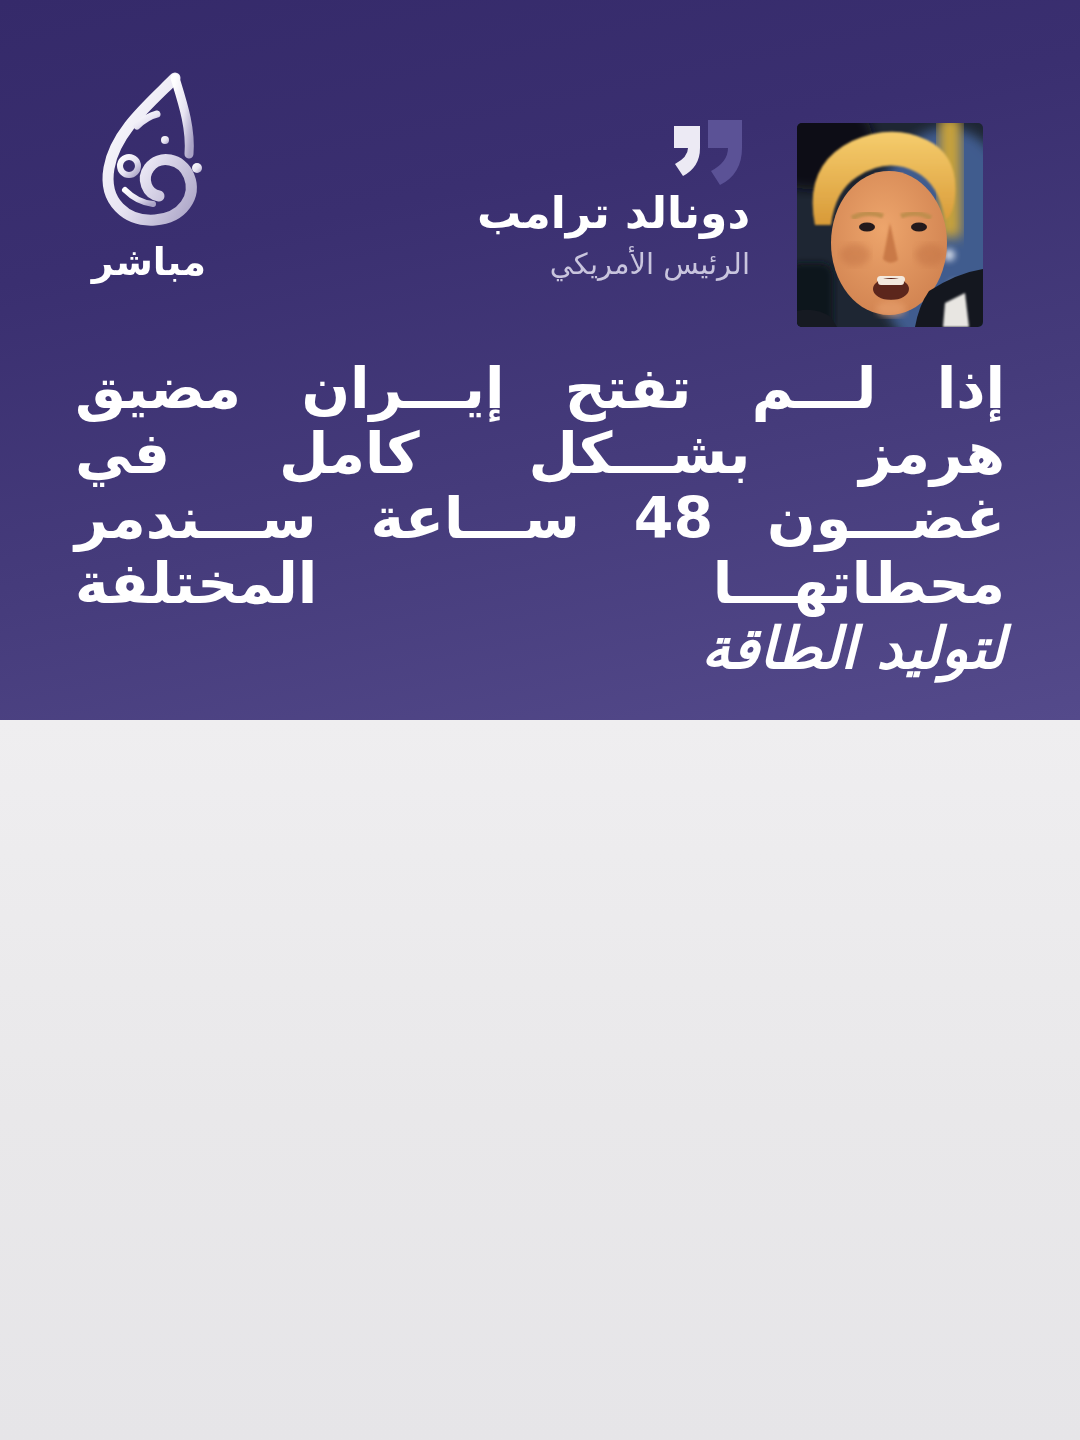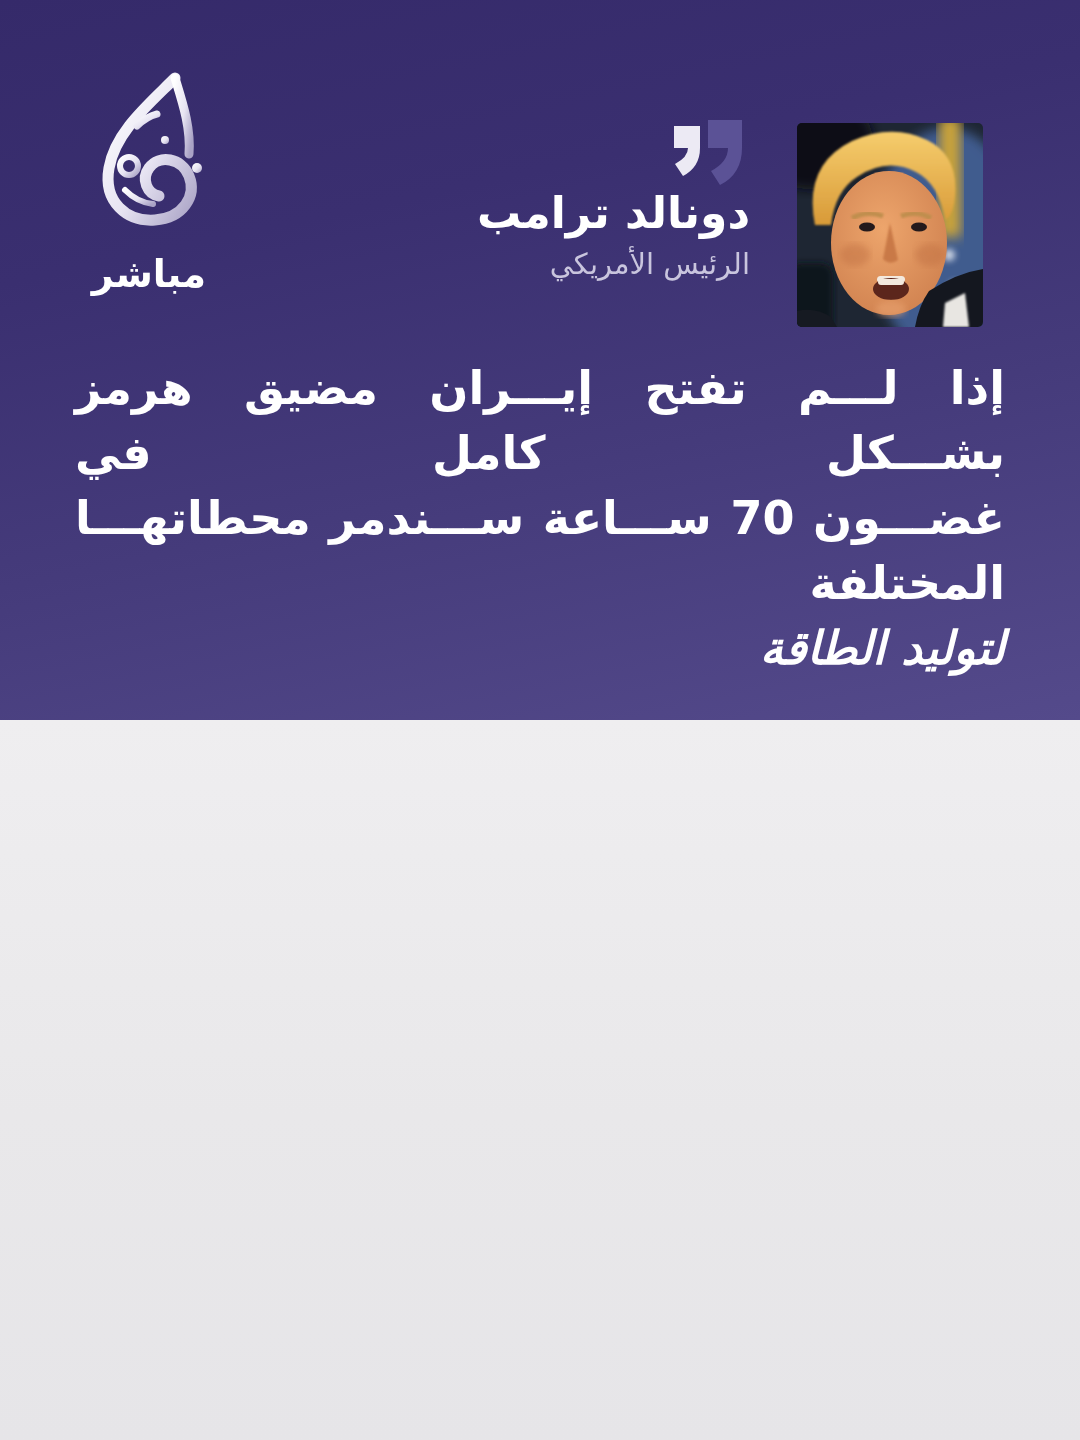--- a/index.html
+++ b/index.html
@@ -6,33 +6,33 @@
   body{width:1080px;height:1440px;position:relative;overflow:hidden;
        font-family:"DejaVu Sans",sans-serif;}
   .abs{position:absolute;}
   
   #top-section{position:absolute;left:0;top:0;width:1080px;height:720px;
       background:linear-gradient(168deg,#352a6a 0%,#3a2f70 30%,#453b7b 62%,#544a8b 100%);}
   #bottom-section{position:absolute;left:0;top:720px;width:1080px;height:720px;
       background:linear-gradient(180deg,#efeef0 0%,#e9e8ea 55%,#e6e5e8 100%);}
   
   #logo{left:75px;top:70px;width:148px;text-align:center;}
-  #logo-wordmark{margin-top:20px;font-size:38px;font-weight:bold;color:#ffffff;direction:rtl;}
+  #logo-wordmark{margin-top:8px;font-size:38px;font-weight:bold;color:#ffffff;direction:rtl;}
   
   .speaker-name{direction:rtl;white-space:nowrap;font-weight:bold;font-size:44px;line-height:1.15;}
   .speaker-title{direction:rtl;white-space:nowrap;font-size:29px;line-height:1.2;}
   #name-1{right:330px;top:188px;color:#ffffff;}
   #title-1{right:330px;top:247px;color:#c9c5de;}
   .photo{overflow:hidden;border-radius:5px;}
   #photo-1{left:797px;top:123px;width:186px;height:204px;}
   #quote-icon-1{left:672px;top:120px;}
   #quote-icon-1 .qm-left{fill:#eceaf4;}
   #quote-icon-1 .qm-right{fill:#5b5296;}
   
-  .quote{left:75px;width:930px;direction:rtl;font-weight:bold;font-size:46px;line-height:65px;}
+  .quote{left:75px;width:930px;direction:rtl;font-weight:bold;font-size:57px;line-height:65px;}
   #quote-1{top:356px;color:#ffffff;}
   .qline{text-align:justify;text-align-last:justify;}
   .qline.last{text-align-last:right;font-style:italic;}
 </style>
 </head>
 <body>
 
 <div id="top-section">
 
   <div id="logo" class="abs">
@@ -117,21 +117,21 @@
       <rect x="81" y="156" width="26" height="6" rx="3" fill="#f3e9de"></rect>
       <ellipse cx="94" cy="186" rx="15" ry="8" fill="#e8a26f" opacity=".6" filter="url(#b3)"></ellipse>
       <path d="M132 168 Q160 150 186 146 L186 204 L118 204 Q122 182 132 168 Z" fill="#14171f"></path>
       <path d="M148 180 L168 170 L172 204 L146 204 Z" fill="#e8e6e2" filter="url(#b1)"></path>
       <path d="M0 204 L0 188 Q18 184 34 194 L40 204 Z" fill="#161a22"></path>
     </svg>
   </div>
 
   <div id="quote-1" class="abs quote">
     <div class="qline">إذا لـــم تفتح إيـــران مضيق هرمز بشـــكل كامل في</div>
-    <div class="qline">غضـــون 70 ســـاعة ســـندمر محطاتهـــا المختلفة</div>
+    <div class="qline">غضـــون 48 ســـاعة ســـندمر محطاتهـــا المختلفة</div>
     <div class="qline last">لتوليد الطاقة</div>
   </div>
 </div>
 
 <div id="bottom-section">
 
   
   
 
   

